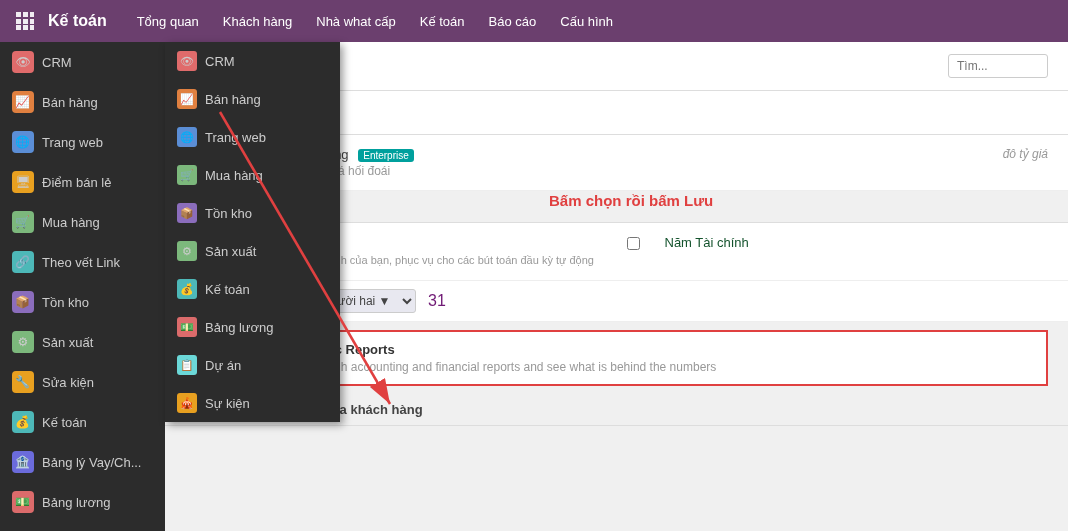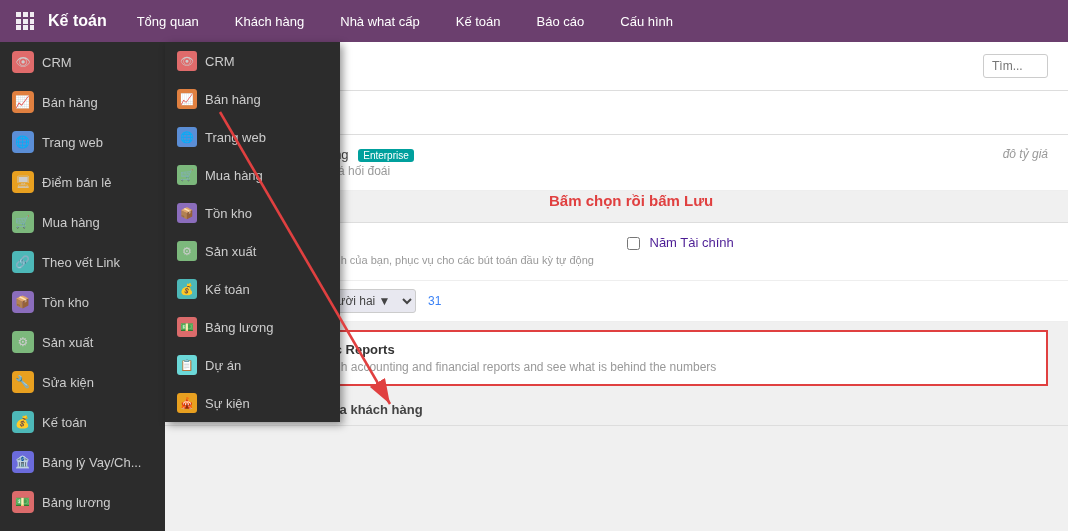--- a/index.html
+++ b/index.html
@@ -24,21 +24,21 @@
       cursor: pointer;
     }
     .top-bar .app-title {
       font-size: 16px;
       font-weight: bold;
       color: white;
       margin-right: 30px;
     }
     .top-nav-links {
       display: flex;
-      gap: 36px;
+      gap: 24px;
     }
     .top-nav-links a {
       color: white;
       text-decoration: none;
       font-size: 13px;
       cursor: pointer;
     }
 
     
     .main-layout {
@@ -108,21 +108,21 @@
       font-size: 20px;
       font-weight: 300;
       color: #444;
     }
     .search-box {
       border: 1px solid #ccc;
       border-radius: 3px;
       padding: 4px 8px;
       font-size: 12px;
       color: #999;
-      width: 65px;
+      width: 100px;
     }
 
     
     .action-bar {
       background: white;
       padding: 8px 20px;
       border-bottom: 1px solid #ddd;
       display: flex;
       gap: 8px;
       align-items: center;
@@ -204,21 +204,22 @@
       align-items: flex-start;
       gap: 20px;
       border-bottom: 1px solid #eee;
     }
     .fiscal-col {
       flex: 1;
     }
     .fiscal-label {
       font-size: 13px;
       font-weight: 500;
-      color: #4c1d95;
+      color: #14532d;
+      margin-left: 15px;
     }
     .fiscal-desc {
       font-size: 11px;
       color: #999;
       margin-top: 3px;
       line-height: 1.4;
     }
 
     
     .date-row {
@@ -236,22 +237,22 @@
     }
     .date-select {
       background: #e8e8f0;
       border: 1px solid #ccc;
       border-radius: 3px;
       padding: 3px 8px;
       font-size: 12px;
       color: #444;
     }
     .date-value {
-      font-size: 12px;
-      color: #3b82f6;
+      font-size: 16px;
+      color: #701a75;
     }
 
     
     .adv-row {
       background: white;
       border: 2px solid #e04040;
       margin: 8px 20px;
       padding: 10px 12px;
       display: flex;
       align-items: flex-start;

